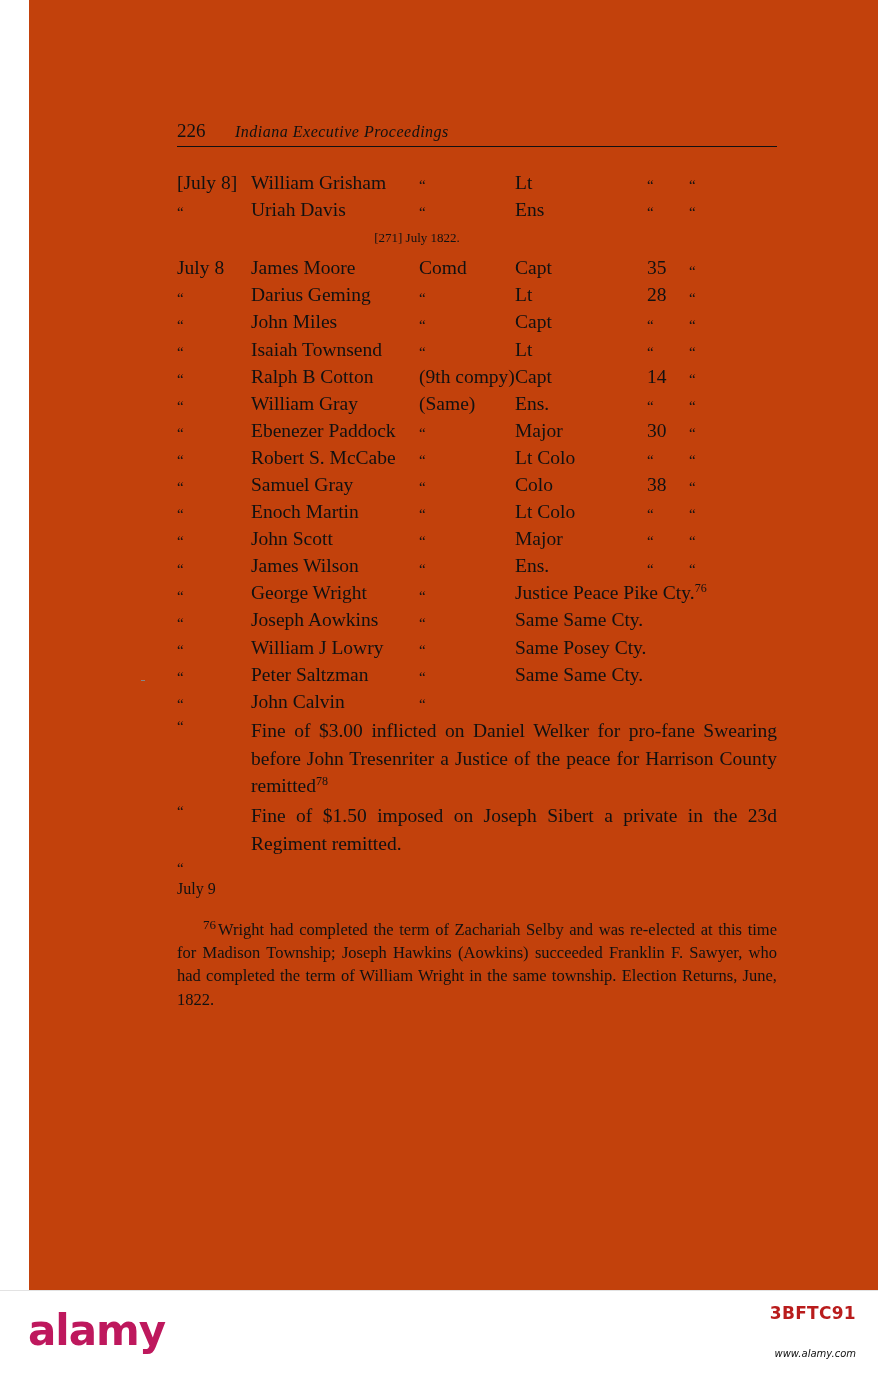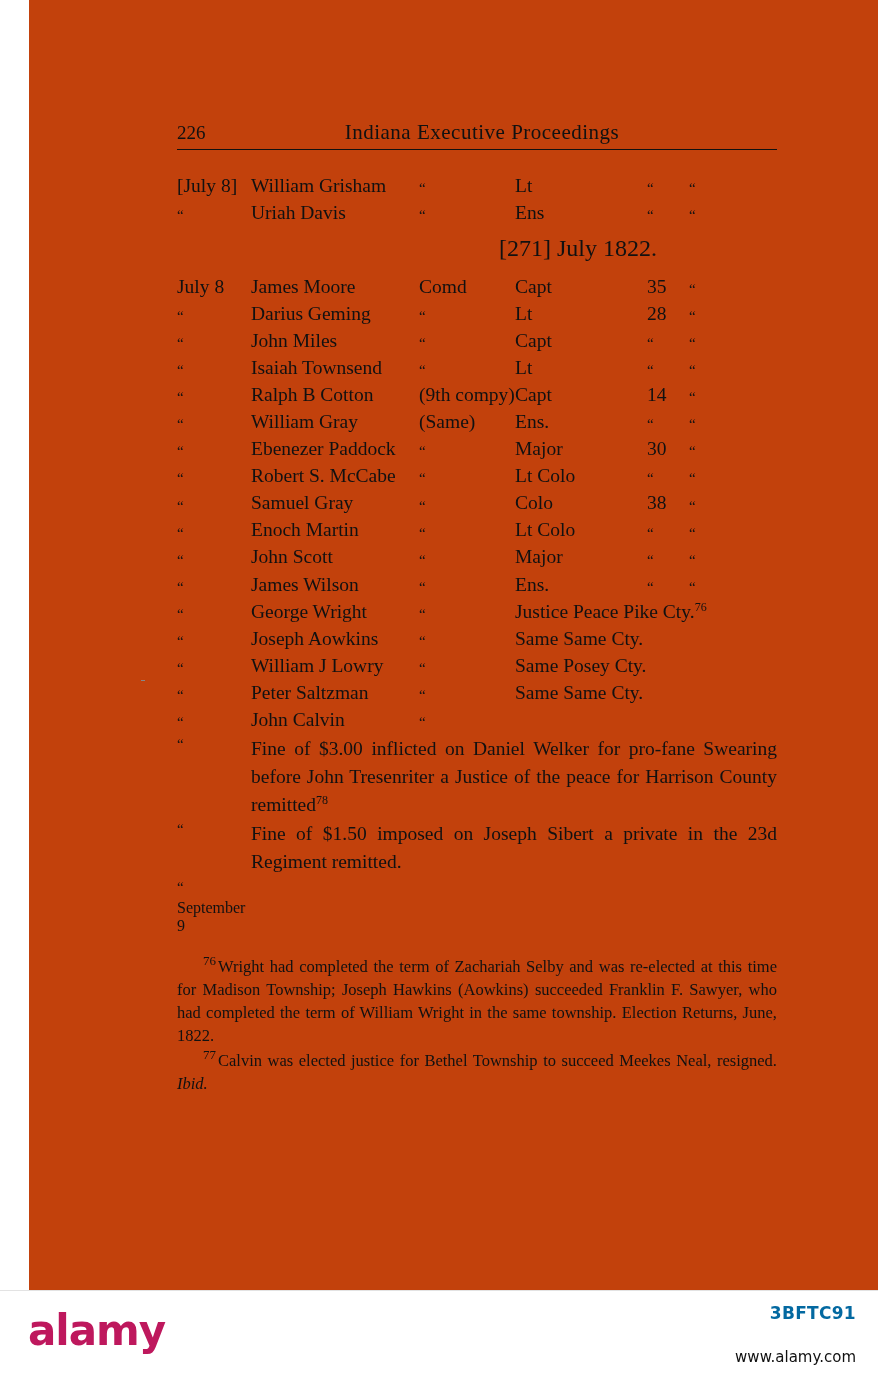--- a/index.html
+++ b/index.html
@@ -39,22 +39,22 @@
     border-bottom: 1.5px solid #111;
     padding-bottom: 4px;
     margin-bottom: 22px;
   }
   .page-number {
     font-size: 19px;
     width: 58px;
   }
   .running-title {
     flex: 1;
-    text-align: center;
-    font-size: 21px;
+    font-style: italic;
+    font-size: 16px;
     letter-spacing: 0.5px;
     padding-right: 48px;
   }
 
   
   .entries {
     font-size: 19.5px;
     line-height: 1.39;
   }
   .row {
@@ -89,22 +89,22 @@
   }
   .c-wide {
     flex: 1 1 auto;
   }
   .ditto {
     font-size: 15px;
     vertical-align: 0.35em;
     letter-spacing: 2px;
   }
   .center-line {
-    text-align: right;
-    font-size: 24px;
+    text-align: center;
+    font-size: 13px;
     margin: 6px 0 7px 0;
     padding-right: 120px;
   }
   sup {
     font-size: 12px;
     vertical-align: super;
     line-height: 0;
   }
 
   
@@ -165,30 +165,31 @@
     color: #be185d;
     letter-spacing: -1px;
   }
   .alamy-id {
     position: absolute;
     right: 22px;
     top: 1303px;
     font-family: "DejaVu Sans", sans-serif;
     font-size: 17px;
     font-weight: bold;
-    color: #0369a1;
+    color: #b91c1c;
     letter-spacing: 0.3px;
   }
   .alamy-url {
     position: absolute;
     right: 22px;
     top: 1348px;
     font-family: "DejaVu Sans", sans-serif;
-    font-size: 15px;
+    font-size: 10px;
     color: #111;
+    font-style: italic;
   }
   .tick {
     position: absolute;
     left: 112px;
     top: 680px;
     width: 4px;
     height: 1px;
     background: #888;
   }
 </style>
@@ -378,26 +379,25 @@
     <div class="para-row">
       <span class="c-date ditto">“</span>
       <span class="para-body">Fine of $1.50 imposed on Joseph Sibert a private in the 23d Regiment remitted.</span>
     </div>
 
     <div class="para-row">
       <span class="c-date ditto">“</span>
     </div>
 
     <div class="para-row">
-      <span class="c-date">September      9</span>
+      <span class="c-date">July      9</span>
     </div>
 
     <div class="footnotes">
       <p><span class="fn-mark">76</span><span>Wright  had  completed  the  term  of  Zachariah  Selby  and  was  re‐elected  at  this  time  for  Madison  Township;  Joseph  Hawkins  (Aowkins) succeeded  Franklin  F.  Sawyer,  who  had  completed  the  term  of  William Wright  in  the  same  township.  Election  Returns,  June,  1822.</span></p>
-      <p><span class="fn-mark">77</span><span>Calvin  was  elected  justice  for  Bethel  Township  to  succeed  Meekes Neal,  resigned.  </span><span class="it">Ibid.</span></p>
     </div>
 
   </div>
 </div>
 
 <div class="stock-bar"></div>
 <div class="alamy-logo">alamy</div>
 <div class="alamy-id">3BFTC91</div>
 <div class="alamy-url">www.alamy.com</div>
 

